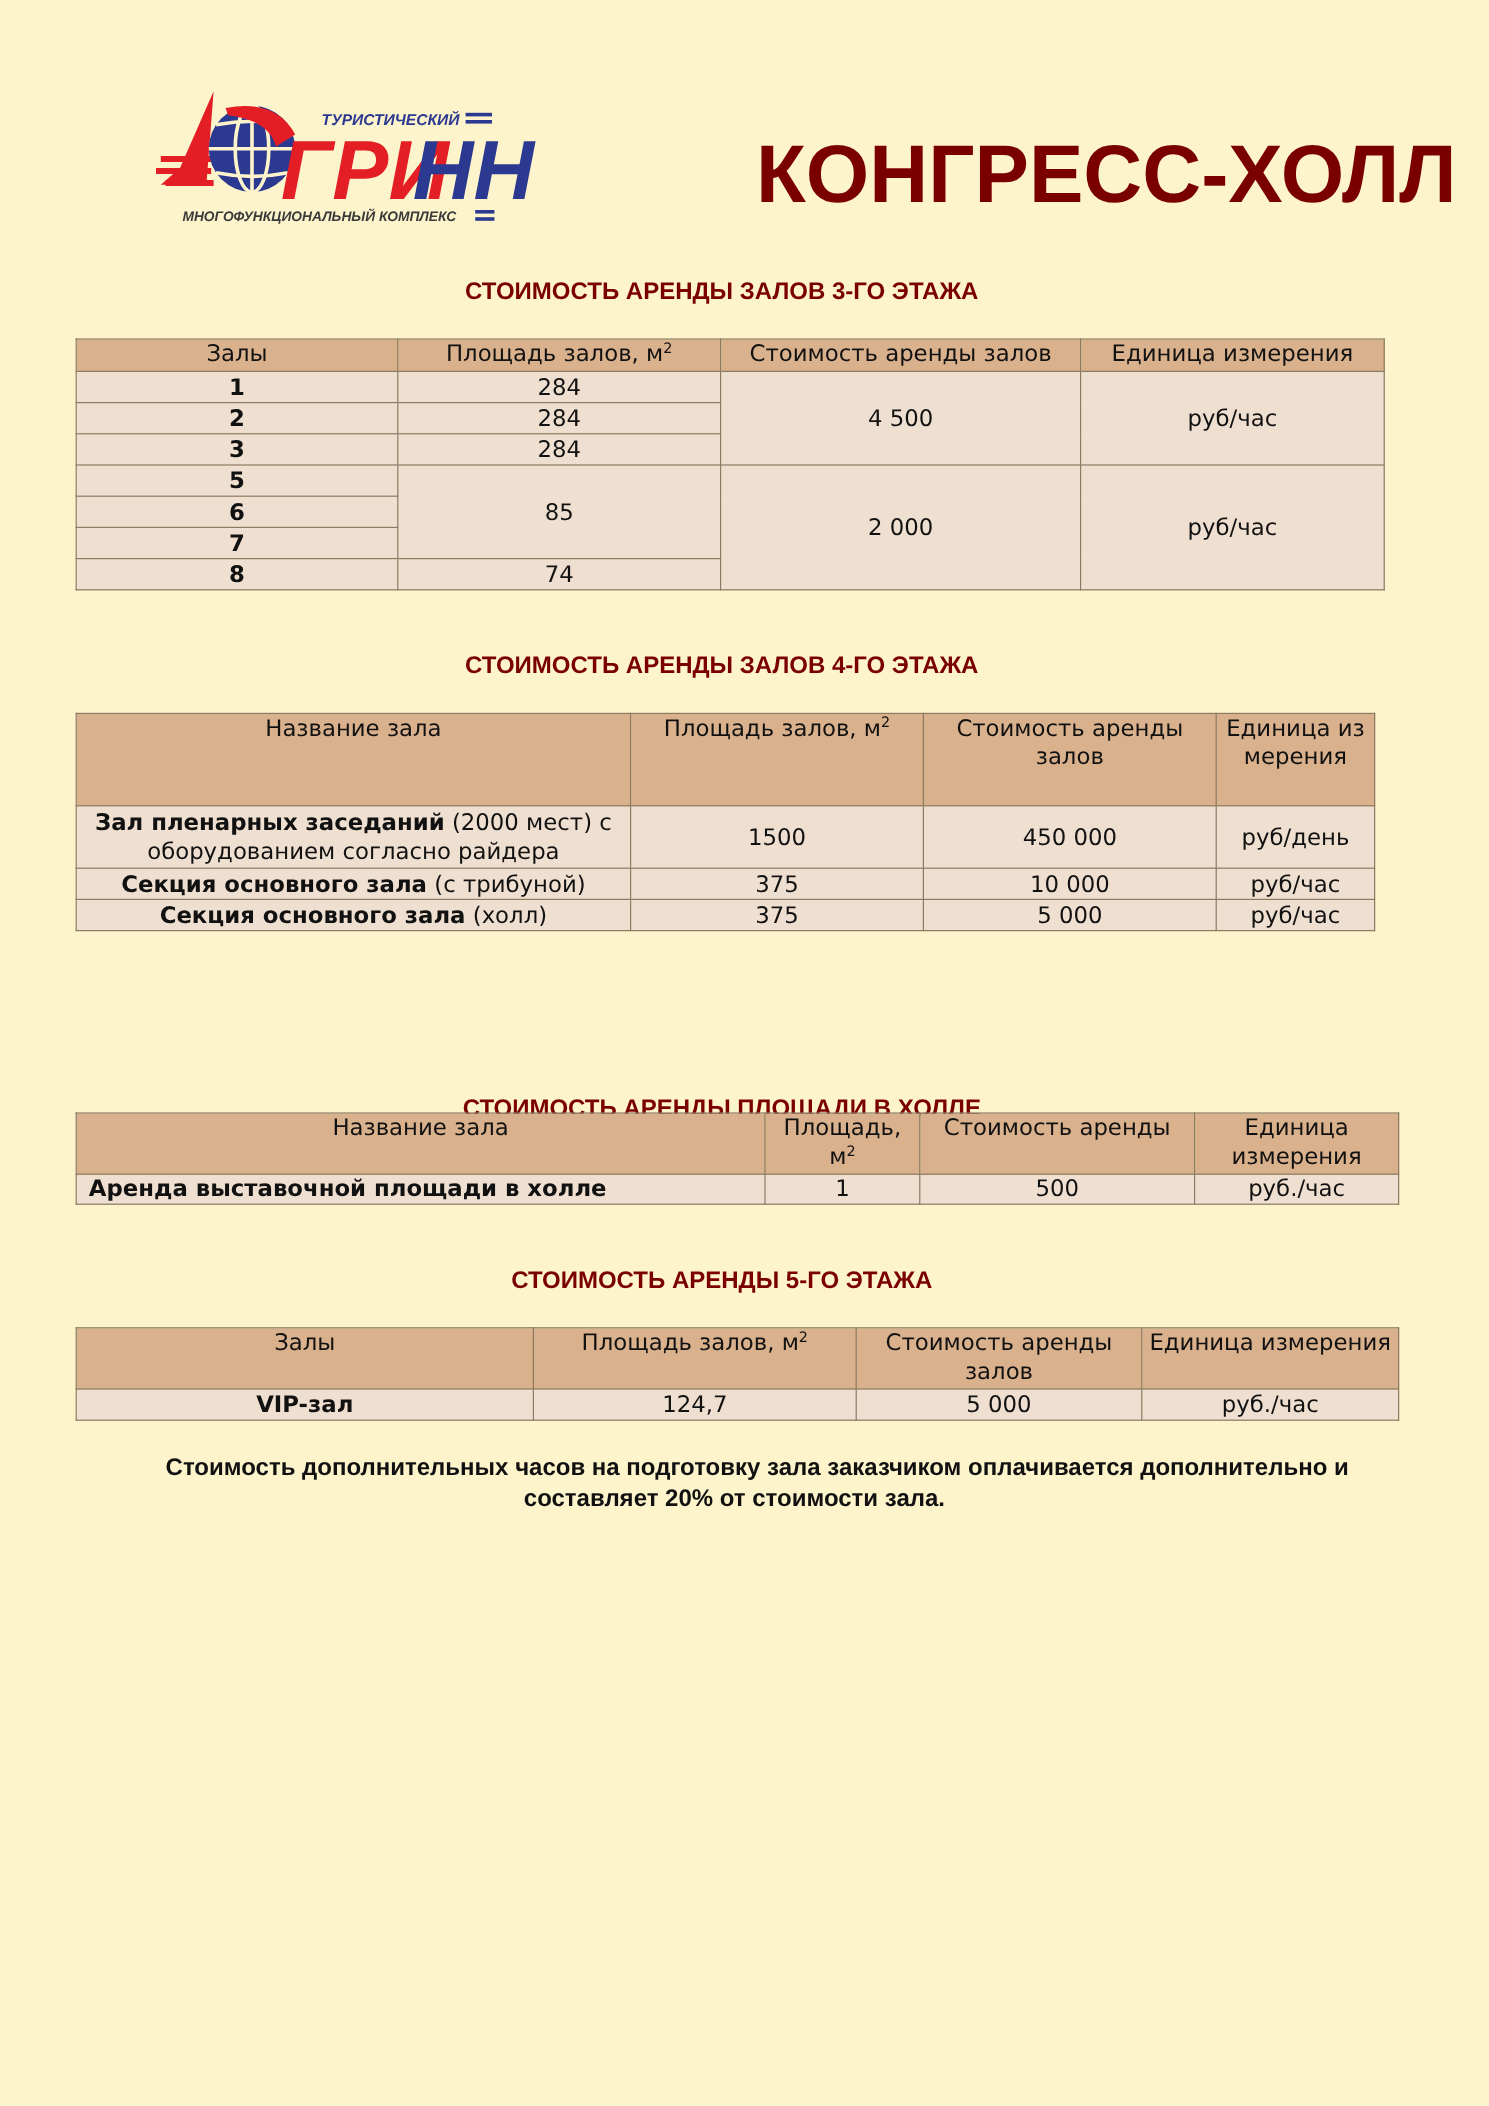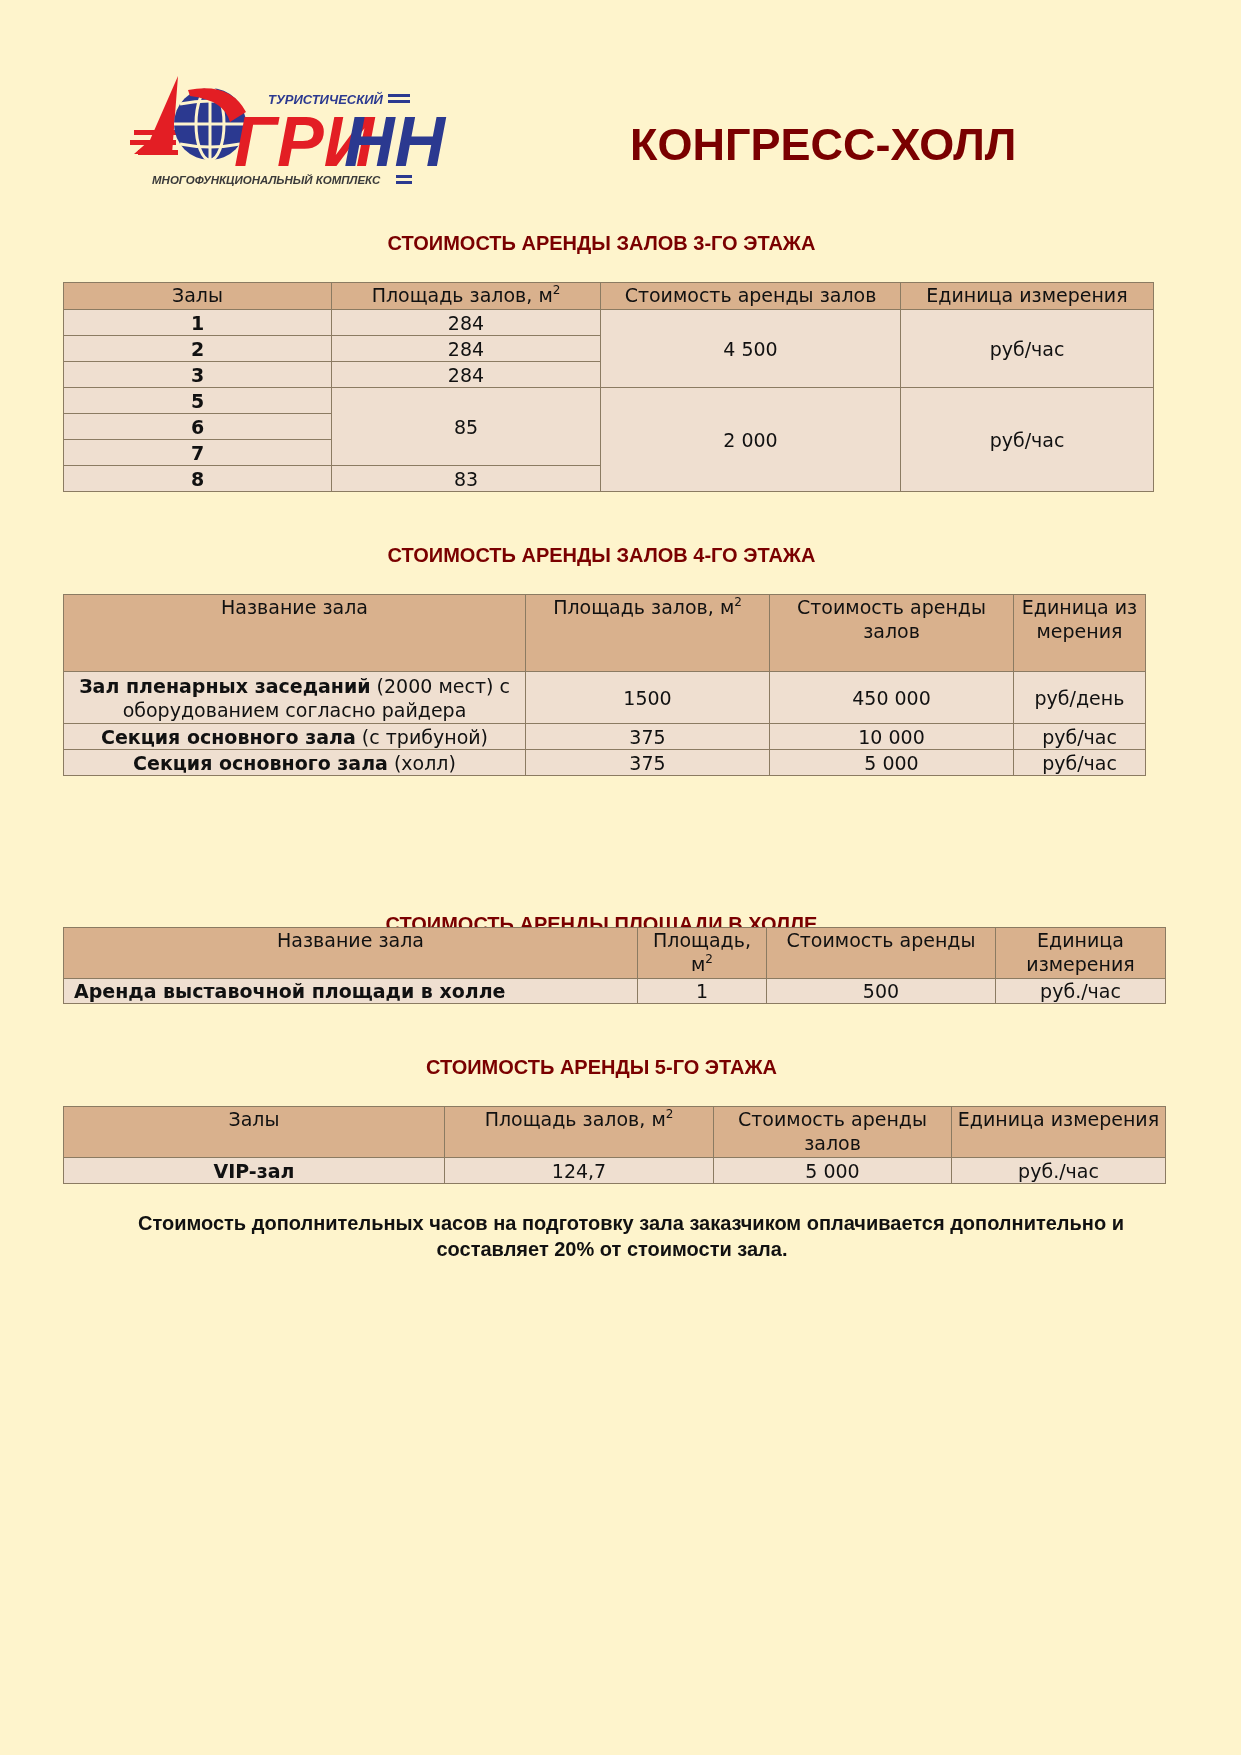--- a/index.html
+++ b/index.html
@@ -8,21 +8,21 @@
     background: #fef4cc;
     position: relative;
     font-family: "DejaVu Sans", sans-serif;
     color: #111;
     overflow: hidden;
   }
   .logo { position: absolute; left: 130px; top: 72px; width: 330px; height: 120px; }
   .main-title {
     position: absolute; left: 630px; top: 110px;
     font-family: "Liberation Sans", sans-serif;
-    font-weight: bold; font-size: 45px; color: #7a0000; letter-spacing: 0px;
+    font-weight: bold; font-size: 68px; color: #7a0000; letter-spacing: 0px;
     line-height: 70px; white-space: nowrap;
   }
   .section-title {
     position: absolute; left: 0; width: 1203px; text-align: center;
     font-family: "Liberation Sans", sans-serif; font-weight: bold;
     font-size: 20px; color: #7a0000;
   }
   table {
     position: absolute; border-collapse: collapse; table-layout: fixed;
     font-size: 19px;
@@ -115,21 +115,21 @@
     <td rowspan="4">руб/час</td>
   </tr>
   <tr style="height:26px;">
     <td class="b">6</td>
   </tr>
   <tr style="height:26px;">
     <td class="b">7</td>
   </tr>
   <tr style="height:26px;">
     <td class="b">8</td>
-    <td>83</td>
+    <td>74</td>
   </tr>
 </tbody>
   </table>
 
 <div class="section-title" style="top:544px;">СТОИМОСТЬ АРЕНДЫ ЗАЛОВ 4-ГО ЭТАЖА</div>
 <table style="left:63px; top:594px; width:1082px;">
   <colgroup>
       <col style="width:462px">
       <col style="width:244px">
       <col style="width:244px">

